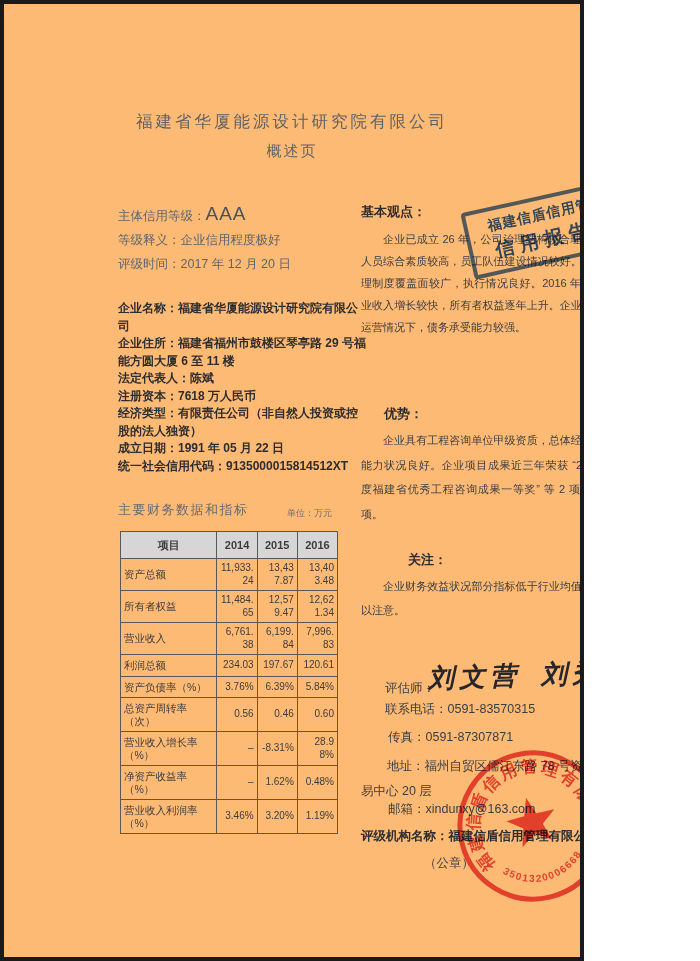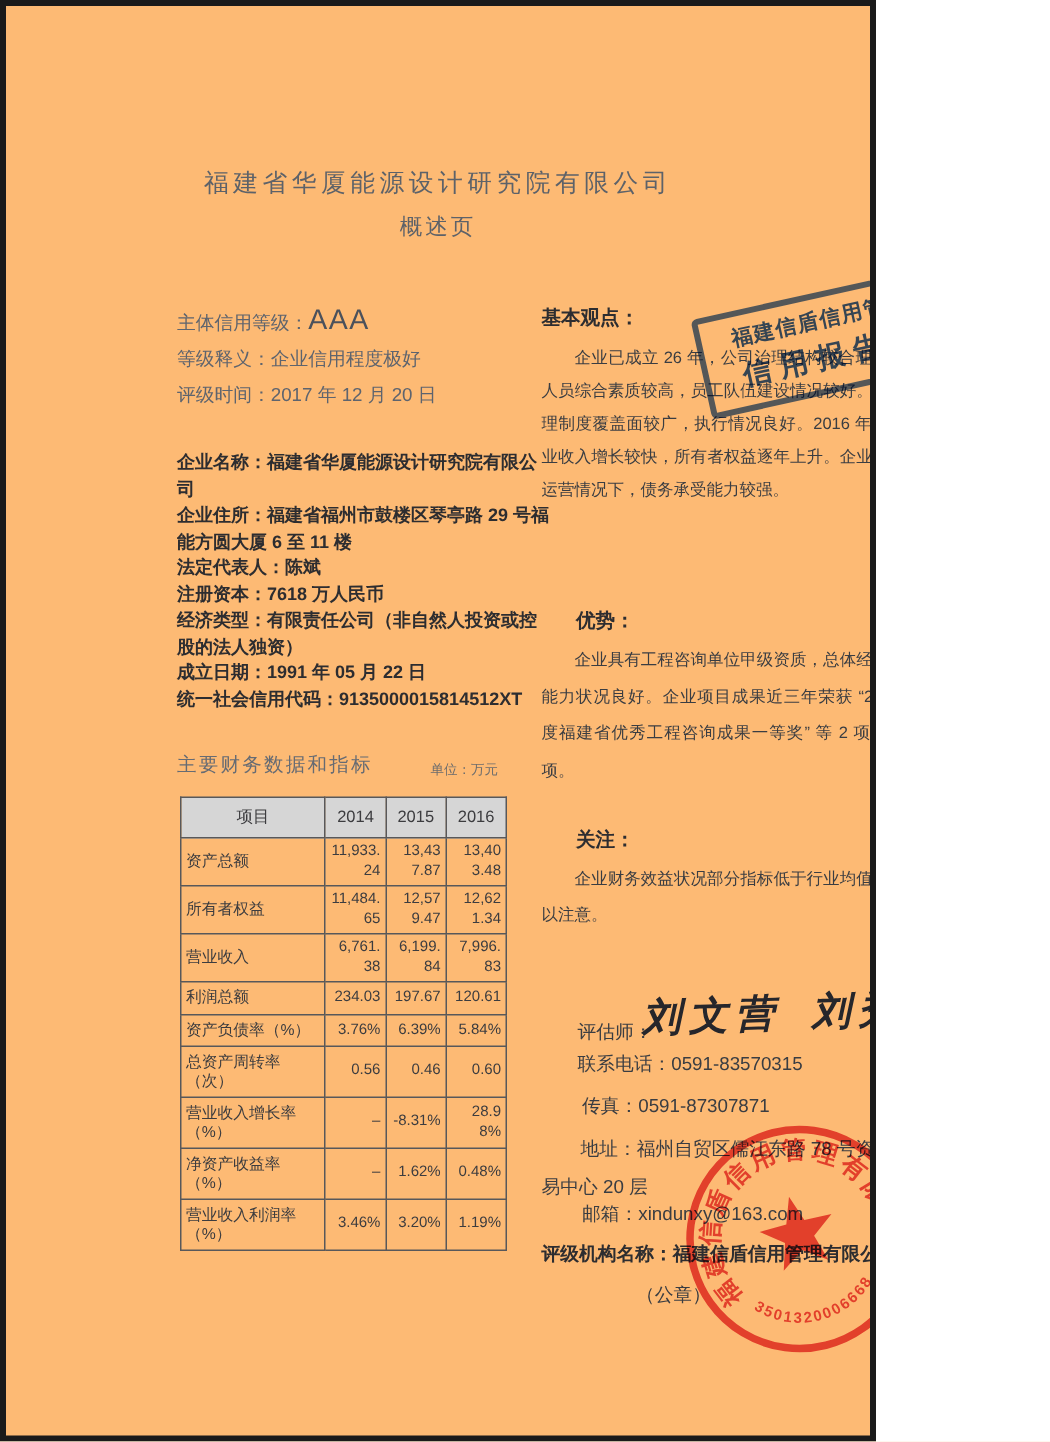--- a/index.html
+++ b/index.html
@@ -20,21 +20,21 @@
   .company-block{position:absolute;left:114px;top:296px;width:250px;
     font-size:12px;font-weight:700;color:#2d2d30;line-height:17.5px;}
   .company-block p{margin:0;}
   .fin-title{position:absolute;left:114px;top:497px;font-size:13px;
     letter-spacing:1.5px;color:#666b73;}
   .fin-unit{position:absolute;left:283px;top:503px;font-size:9px;color:#6d6d6d;}
   table.fin{position:absolute;left:116px;top:527px;border-collapse:collapse;
     font-size:10px;color:#3c3c3f;table-layout:fixed;width:218px;}
   table.fin th,table.fin td{border:1px solid #58585a;word-break:break-all;
     line-height:12.5px;}
-  table.fin th{background:#d6d6d6;font-weight:400;text-align:center;
+  table.fin th{background:#d6d6d6;font-weight:700;text-align:center;
     height:24px;font-size:11px;}
   table.fin td.lab{text-align:left;padding:4px 3px;font-size:10.5px;}
   table.fin td.num{text-align:right;padding:3px 3px;}
   
   .heading{position:absolute;font-weight:700;font-size:13px;color:#2d2d30;}
   .para{position:absolute;left:357px;width:254px;font-size:11px;color:#3a3d42;
     text-align:justify;text-indent:2em;}
   .para.op{top:224px;line-height:22px;}
   .para.st{top:424px;line-height:24.5px;}
   .para.co{top:570px;line-height:24px;}
@@ -155,21 +155,21 @@
       </tr>
     </tbody>
   </table>
 
   <div class="heading" style="left:357px;top:199px;">基本观点：</div>
   <div class="para op">企业已成立 26 年，公司治理结构较合理，高管人员综合素质较高，员工队伍建设情况较好。企业管理制度覆盖面较广，执行情况良好。2016 年企业营业收入增长较快，所有者权益逐年上升。企业在正常运营情况下，债务承受能力较强。</div>
 
   <div class="heading" style="left:380px;top:401px;">优势：</div>
   <div class="para st">企业具有工程咨询单位甲级资质，总体经营发展能力状况良好。企业项目成果近三年荣获 “2015 年度福建省优秀工程咨询成果一等奖” 等 2 项荣誉奖项。</div>
 
-  <div class="heading" style="left:380px;top:547px;">关注：</div>
+  <div class="heading" style="left:404px;top:547px;">关注：</div>
   <div class="para co">企业财务效益状况部分指标低于行业均值，应予以注意。</div>
 
   <div class="cline" style="left:381px;top:676px;text-align:right;">评估师：</div>
   <div class="signatures">
     <span class="sig">刘文营</span><span class="sig">刘秀锦</span>
   </div>
   <div class="cline" style="left:381px;top:697px;">联系电话：0591-83570315</div>
   <div class="cline" style="left:384px;top:725px;">传真：0591-87307871</div>
   <div class="addr">地址：福州自贸区儒江东路 78 号资本交易中心 20 层</div>
   <div class="cline" style="left:384px;top:797px;">邮箱：xindunxy@163.com</div>

